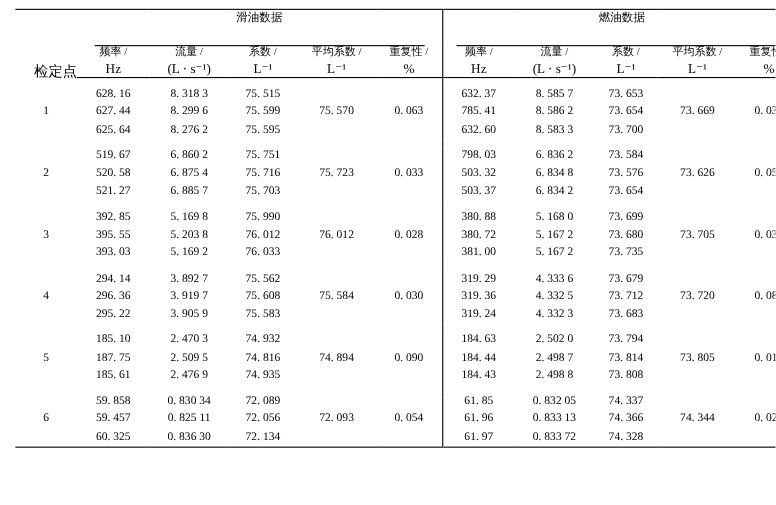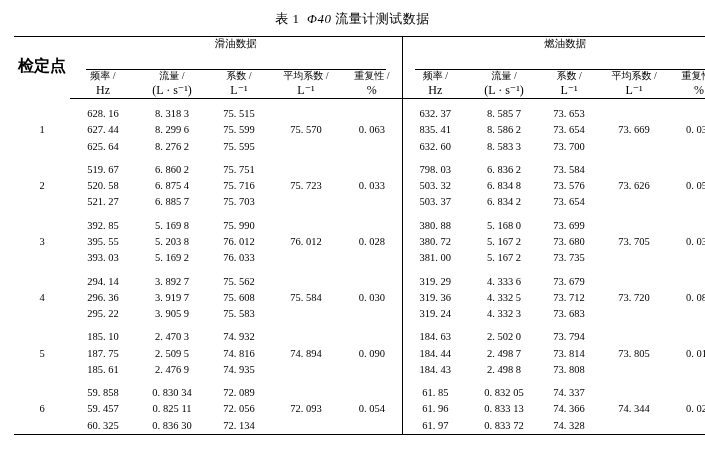--- a/index.html
+++ b/index.html
@@ -93,23 +93,20 @@
   .grp-cell-inner {
     display: inline-block;
     padding-bottom: 18px;
   }
 </style>
 </head>
 <body>
 
 <div id="sheet">
 
-  <div class="table-title">
-    <span class="tnum">表 1</span>&nbsp;&nbsp;<span class="code">Φ40</span>&nbsp;<span>流量计测试数据</span>
-  </div>
 
   <table class="data">
     <colgroup>
       <col style="width:56px">
       <col style="width:66px">
       <col style="width:72px">
       <col style="width:62px">
       <col style="width:72px">
       <col style="width:60px">
       <col style="width:66px">
@@ -174,21 +171,21 @@
           </td>
           <td class="val ">
             <div>75. 515</div>
             <div>75. 599</div>
             <div>75. 595</div>
           </td>
           <td class="val ">75. 570</td>
           <td class="val ">0. 063</td>
           <td class="val sep">
             <div>632. 37</div>
-            <div>835. 41</div>
+            <div>785. 41</div>
             <div>632. 60</div>
           </td>
           <td class="val ">
             <div>8. 585 7</div>
             <div>8. 586 2</div>
             <div>8. 583 3</div>
           </td>
           <td class="val ">
             <div>73. 653</div>
             <div>73. 654</div>
@@ -443,15 +440,15 @@
             <div>74. 337</div>
             <div>74. 366</div>
             <div>74. 328</div>
           </td>
           <td class="val ">74. 344</td>
           <td class="val ">0. 026</td>
         </tr>
       </tbody>
   </table>
 
-  <div id="point-header-label" style="position:absolute; left:14px; top:56px; width:56px; text-align:center; font-size:16px;font-weight:bold;">检定点</div>
+  <div id="point-header-label" style="position:absolute; left:14px; top:56px; width:56px; text-align:right; font-size:13px;">检定点</div>
 
 </div>
 
 </body></html>

